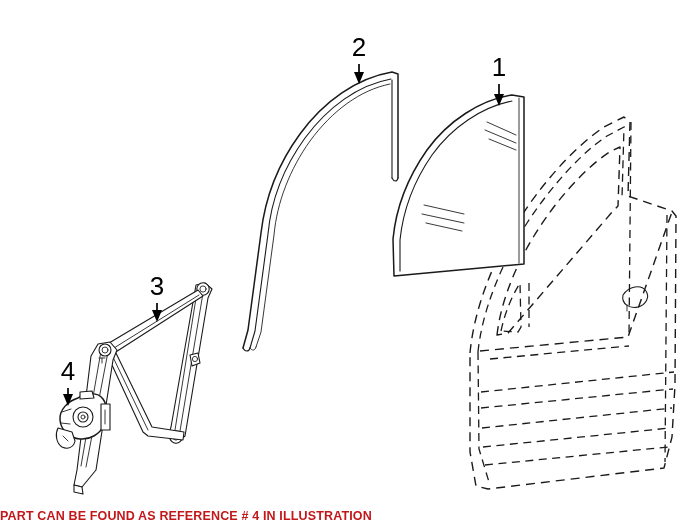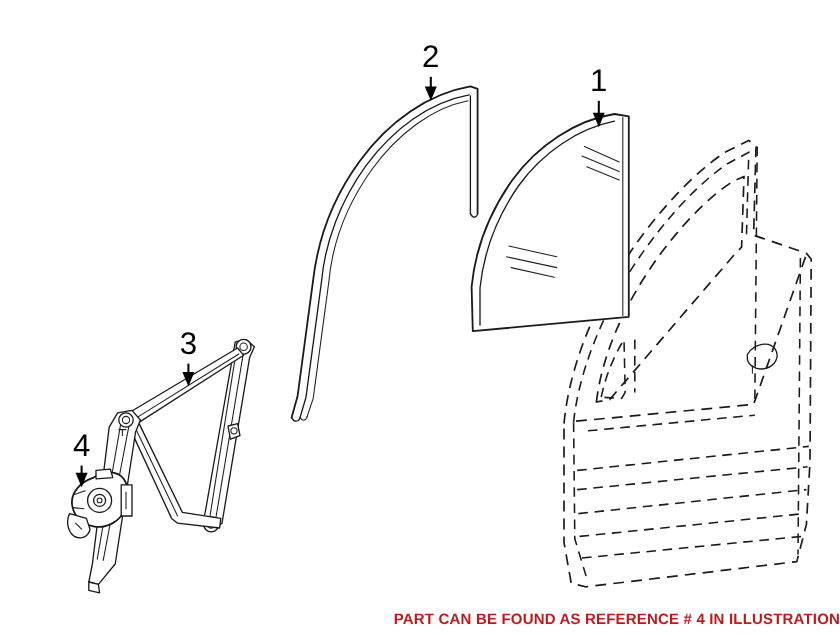--- a/index.html
+++ b/index.html
@@ -90,21 +90,21 @@
     font-family: "Liberation Sans", sans-serif;
     font-size: 26px;
     font-weight: 400;
     fill: #000000;
   }
   #footer-note {
     position: absolute;
     left: 0;
     bottom: 6px;
     width: 700px;
-    text-align: right;
+    text-align: left;
     color: #C2181B;
     font-family: "Liberation Sans", sans-serif;
     font-size: 12.5px;
     font-weight: bold;
     letter-spacing: 0.15px;
     white-space: nowrap;
   }
 </style>
 </head>
 <body>

